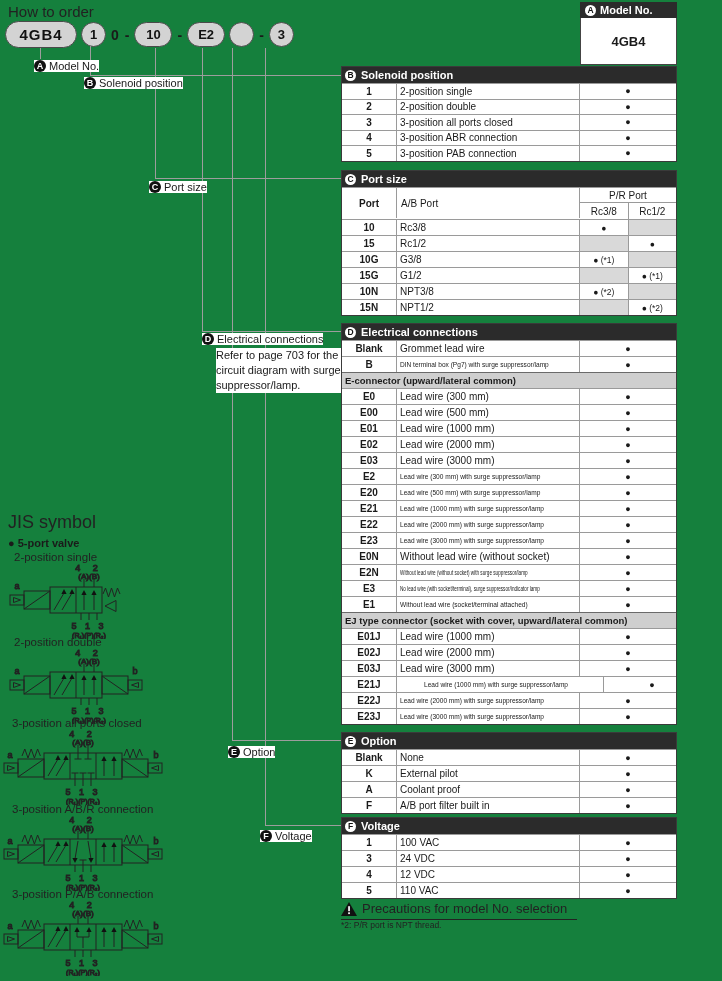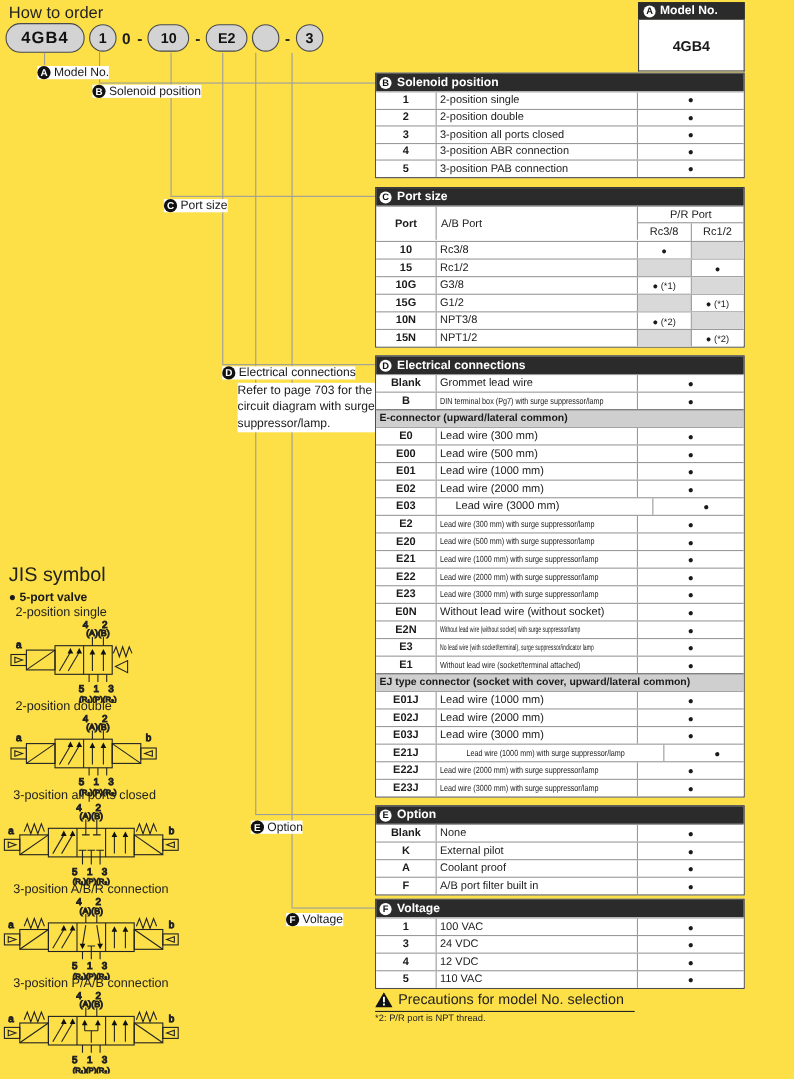--- a/index.html
+++ b/index.html
@@ -1,16 +1,16 @@
 <!DOCTYPE html>
 <html><head>
 <meta charset="utf-8">
 <style>
   html,body{margin:0;padding:0;background:#fff;}
-  #root{position:relative;width:722px;height:981px;background:#fde047;overflow:hidden;
+  #root{position:relative;width:722px;height:981px;background:#15803d;overflow:hidden;
         font-family:"Liberation Sans",sans-serif;color:#1a1a1a;}
   .abs{position:absolute;}
   
   .page-title{font-size:15px;color:#222;}
   
   .order-row{display:flex;align-items:center;gap:4px;}
   .bubble{display:inline-flex;align-items:center;justify-content:center;background:#d3d3d3;
           border:1.5px solid #4a4a4a;box-sizing:border-box;font-weight:bold;color:#111;}
   .pill-lg{width:72px;height:27px;border-radius:14px;font-size:15px;letter-spacing:1px;}
   .pill{min-width:38px;height:25px;border-radius:13px;font-size:13px;padding:0 5px;}
@@ -278,21 +278,21 @@
         </div>
         <div class="c-dot">●</div>
       </div>
       <div class="t-row" style="height: 16px;">
         <div class="c-code">E02</div>
         <div class="c-desc">
           <span>Lead wire (2000 mm)</span>
         </div>
         <div class="c-dot">●</div>
       </div>
-      <div class="t-row" style="height: 16px; gap: 14px;">
+      <div class="t-row" style="height: 16px;">
         <div class="c-code">E03</div>
         <div class="c-desc">
           <span>Lead wire (3000 mm)</span>
         </div>
         <div class="c-dot">●</div>
       </div>
       <div class="t-row" style="height: 16px;">
         <div class="c-code">E2</div>
         <div class="c-desc small">
           <span>Lead wire (300 mm) with surge suppressor/lamp</span>

